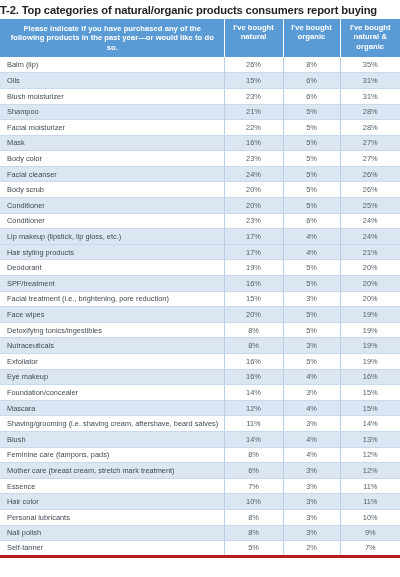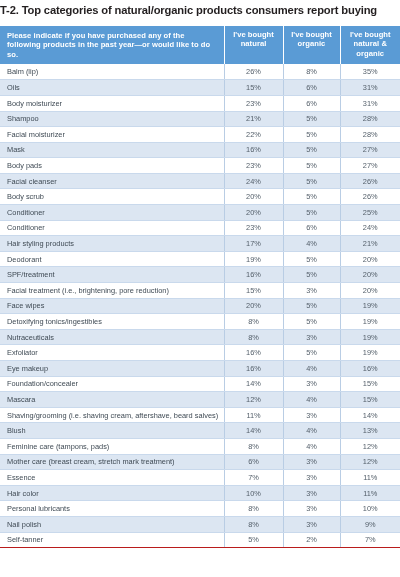--- a/index.html
+++ b/index.html
@@ -21,21 +21,21 @@
 
   
   .title {
     font-size:11.2px;
     font-weight:700;
     color:#231f20;
     letter-spacing:-0.15px;
     white-space:nowrap;
     padding-left:0px;
     padding-top:2px;
-    height:26px;
+    height:19px;
     line-height:17px;
     overflow:hidden;
   }
 
   
   table.t {
     width:400px;
     border-collapse:collapse;
     table-layout:fixed;
   }
@@ -51,21 +51,21 @@
     color:#ffffff;
     font-size:7.6px;
     font-weight:700;
     vertical-align:top;
     padding:4px 6px 5px 6px;
     line-height:9.4px;
     letter-spacing:0.05px;
     border-right:1px solid #ffffff;
   }
   thead th.q {
-    text-align:left;
+    text-align:center;
     padding-left:7px;
     padding-top:5px;
   }
   thead th.h-num {
     text-align:center;
     padding-left:2px;
     padding-right:2px;
   }
   thead th:last-child { border-right:none;margin-left:12px; }
 
@@ -86,21 +86,21 @@
   tbody td.num {
     text-align:center;
     padding-left:0;
     color:#55606b;
   }
   tbody td:last-child { border-right:none; }
 
   tbody tr.alt td { background:#dce6f2; }
   tbody tr.pln td { background:#ffffff; }
 
-  tbody tr:last-child td { border-bottom:1px solid #b91c1c;margin-left:34px; }
+  tbody tr:last-child td { border-bottom:3px solid #b91c1c;margin-left:34px; }
 </style>
 </head>
 <body>
 
 <div id="page">
 
   <div class="title">T-2. Top categories of natural/organic products consumers report buying</div>
 
   <table class="t">
     <colgroup>
@@ -124,21 +124,21 @@
           <td class="num">8%</td>
           <td class="num">35%</td>
         </tr>
         <tr class="alt">
           <td>Oils</td>
           <td class="num">15%</td>
           <td class="num">6%</td>
           <td class="num">31%</td>
         </tr>
         <tr class="pln">
-          <td>Body moisturizer</td>
+          <td>Blush moisturizer</td>
           <td class="num">23%</td>
           <td class="num">6%</td>
           <td class="num">31%</td>
         </tr>
         <tr class="alt">
           <td>Shampoo</td>
           <td class="num">21%</td>
           <td class="num">5%</td>
           <td class="num">28%</td>
         </tr>
@@ -148,21 +148,21 @@
           <td class="num">5%</td>
           <td class="num">28%</td>
         </tr>
         <tr class="alt">
           <td>Mask</td>
           <td class="num">16%</td>
           <td class="num">5%</td>
           <td class="num">27%</td>
         </tr>
         <tr class="pln">
-          <td>Body pads</td>
+          <td>Body color</td>
           <td class="num">23%</td>
           <td class="num">5%</td>
           <td class="num">27%</td>
         </tr>
         <tr class="alt">
           <td>Facial cleanser</td>
           <td class="num">24%</td>
           <td class="num">5%</td>
           <td class="num">26%</td>
         </tr>
@@ -178,20 +178,26 @@
           <td class="num">5%</td>
           <td class="num">25%</td>
         </tr>
         <tr class="pln">
           <td>Conditioner</td>
           <td class="num">23%</td>
           <td class="num">6%</td>
           <td class="num">24%</td>
         </tr>
         <tr class="alt">
+          <td>Lip makeup (lipstick, lip gloss, etc.)</td>
+          <td class="num">17%</td>
+          <td class="num">4%</td>
+          <td class="num">24%</td>
+        </tr>
+        <tr class="alt">
           <td>Hair styling products</td>
           <td class="num">17%</td>
           <td class="num">4%</td>
           <td class="num">21%</td>
         </tr>
         <tr class="pln">
           <td>Deodorant</td>
           <td class="num">19%</td>
           <td class="num">5%</td>
           <td class="num">20%</td>

